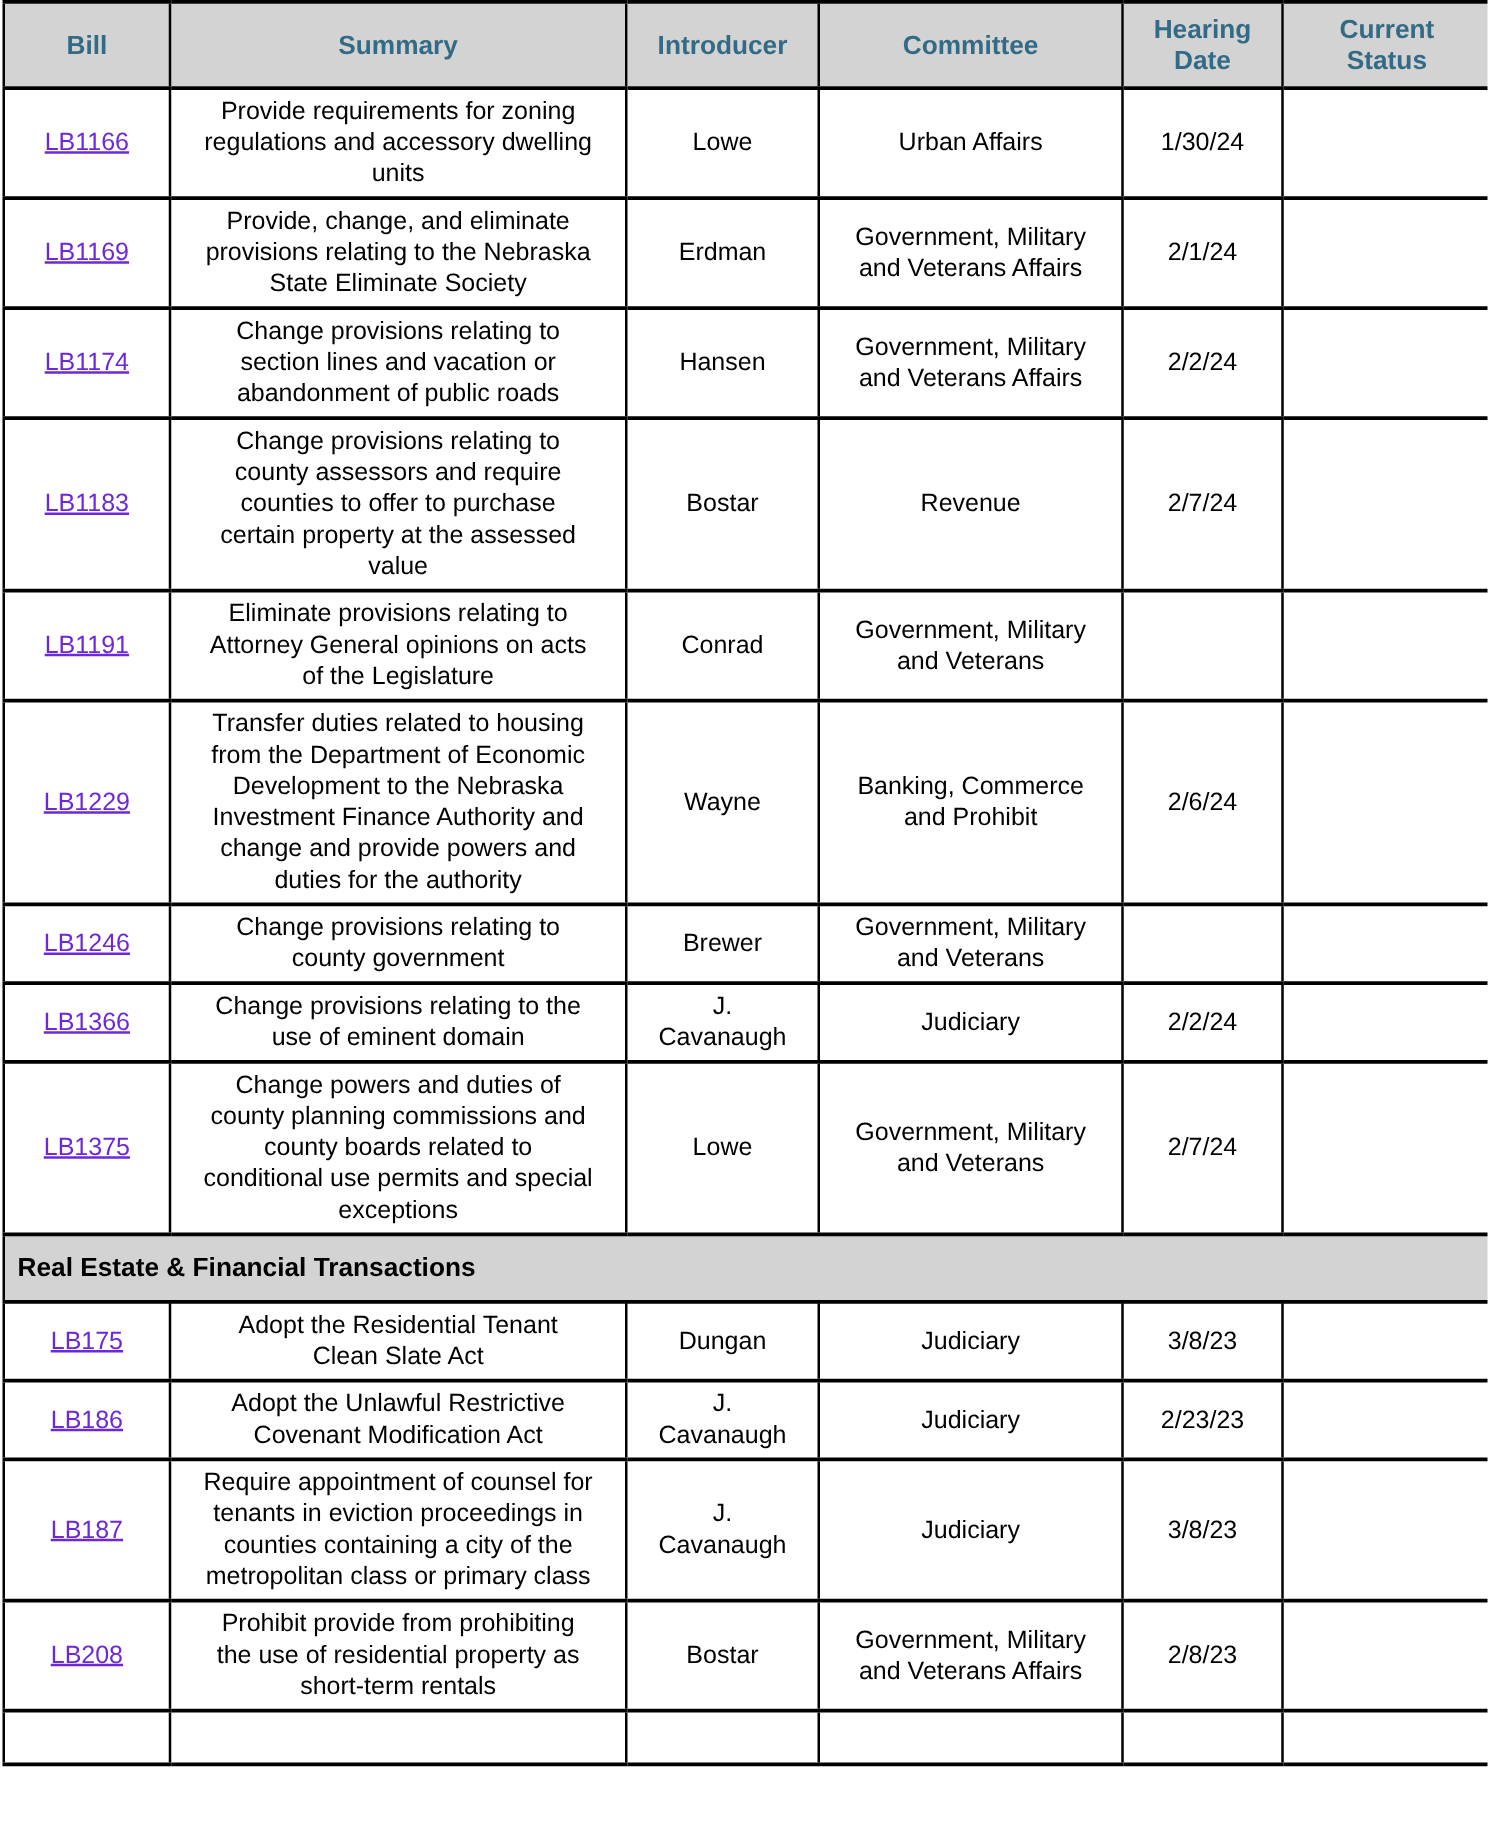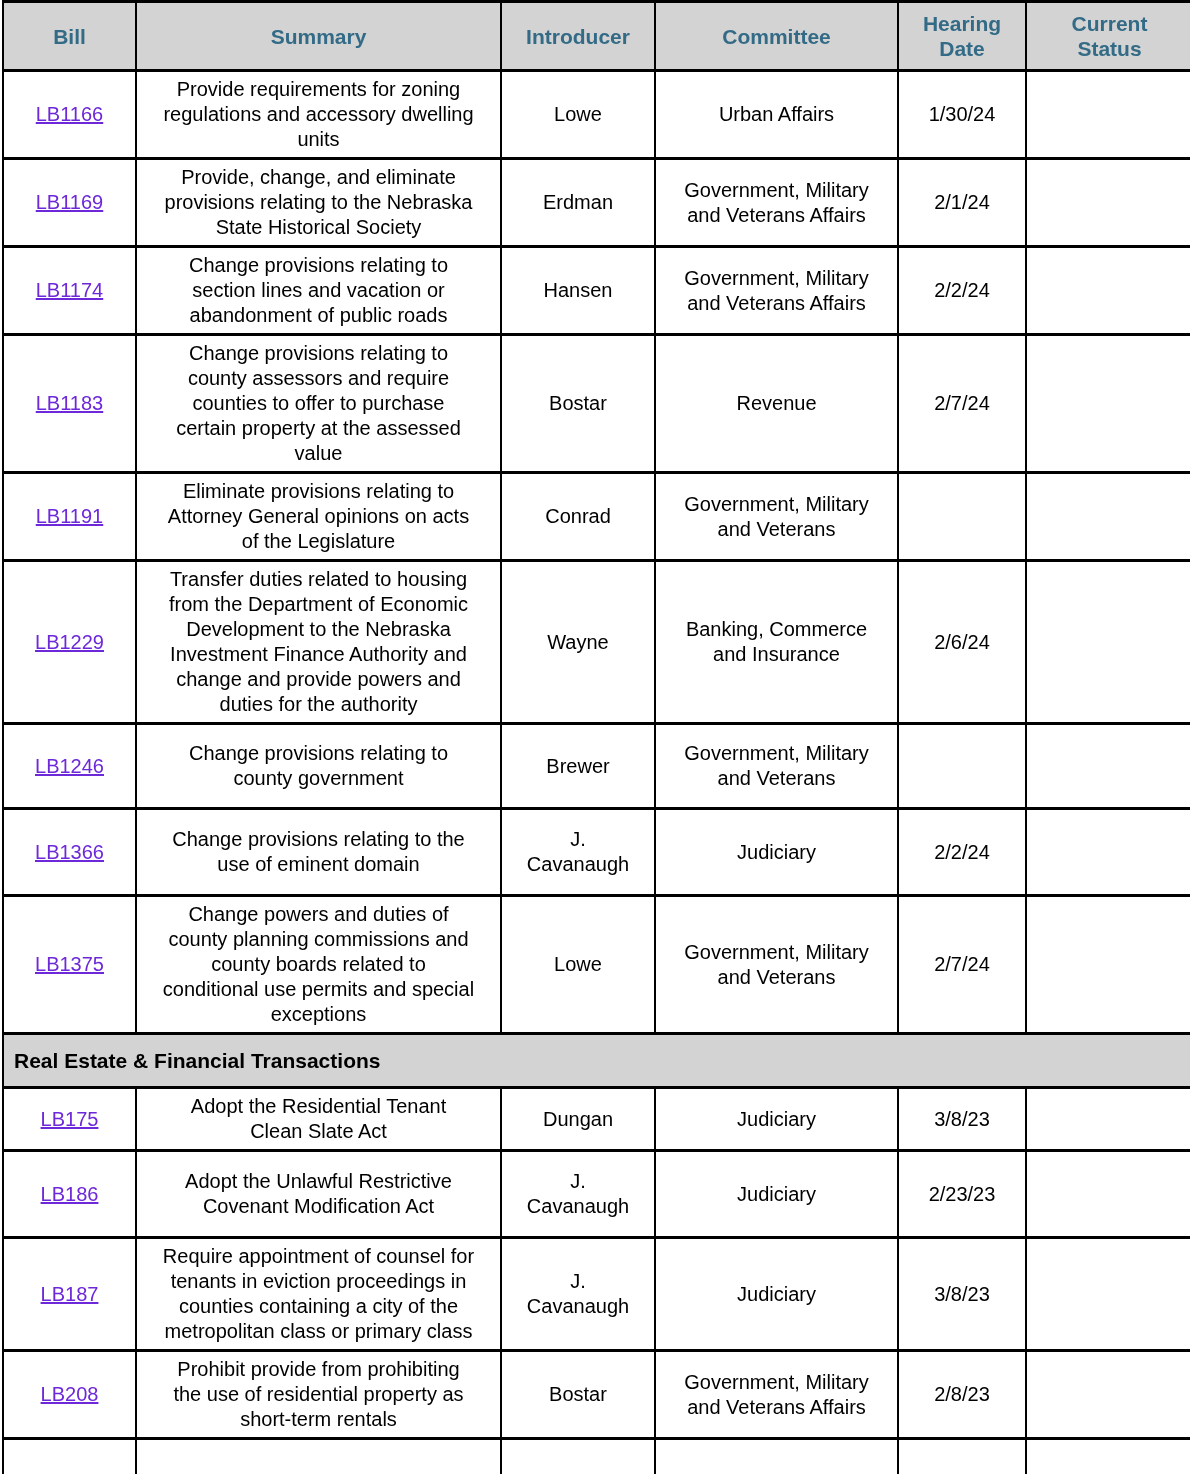--- a/index.html
+++ b/index.html
@@ -35,22 +35,22 @@
     font-size: 21px;
     line-height: 25px;
     padding: 8px 18px;
   }
   td {
     font-size: 20px;
     line-height: 25px;
     padding: 5px 8px;
   }
   td.col-summary   { padding: 5px 25px; margin-top: 24px; }
-  td.col-introducer{ padding: 17px 22px; }
-  td.col-committee { padding: 16px 20px; }
+  td.col-introducer{ padding: 5px 22px; }
+  td.col-committee { padding: 5px 20px; }
   a.bill-link {
     color: #6d28d9;
     text-decoration: underline;
     text-decoration-thickness: 2px;
     cursor: pointer;
   }
   tr.section-row td {
     background: #d3d3d3;
     text-align: left;
     font-weight: bold;
@@ -86,21 +86,21 @@
       <tr class="bill-row">
         <td class="col-bill"><a href="#" class="bill-link">LB1166</a></td>
         <td class="col-summary">Provide requirements for zoning regulations and accessory dwelling units</td>
         <td class="col-introducer">Lowe</td>
         <td class="col-committee">Urban Affairs</td>
         <td class="col-hearing_date">1/30/24</td>
         <td class="col-status"></td>
       </tr>
       <tr class="bill-row">
         <td class="col-bill"><a href="#" class="bill-link">LB1169</a></td>
-        <td class="col-summary">Provide, change, and eliminate provisions relating to the Nebraska State Historical Society</td>
+        <td class="col-summary">Provide, change, and eliminate provisions relating to the Nebraska State Eliminate Society</td>
         <td class="col-introducer">Erdman</td>
         <td class="col-committee">Government, Military and Veterans Affairs</td>
         <td class="col-hearing_date">2/1/24</td>
         <td class="col-status"></td>
       </tr>
       <tr class="bill-row">
         <td class="col-bill"><a href="#" class="bill-link">LB1174</a></td>
         <td class="col-summary">Change provisions relating to section lines and vacation or abandonment of public roads</td>
         <td class="col-introducer">Hansen</td>
         <td class="col-committee">Government, Military and Veterans Affairs</td>
@@ -120,21 +120,21 @@
         <td class="col-summary">Eliminate provisions relating to Attorney General opinions on acts of the Legislature</td>
         <td class="col-introducer">Conrad</td>
         <td class="col-committee">Government, Military and Veterans</td>
         <td class="col-hearing_date"></td>
         <td class="col-status"></td>
       </tr>
       <tr class="bill-row">
         <td class="col-bill"><a href="#" class="bill-link">LB1229</a></td>
         <td class="col-summary">Transfer duties related to housing from the Department of Economic Development to the Nebraska Investment Finance Authority and change and provide powers and duties for the authority</td>
         <td class="col-introducer">Wayne</td>
-        <td class="col-committee">Banking, Commerce and Insurance</td>
+        <td class="col-committee">Banking, Commerce and Prohibit</td>
         <td class="col-hearing_date">2/6/24</td>
         <td class="col-status"></td>
       </tr>
       <tr class="bill-row">
         <td class="col-bill"><a href="#" class="bill-link">LB1246</a></td>
         <td class="col-summary">Change provisions relating to county government</td>
         <td class="col-introducer">Brewer</td>
         <td class="col-committee">Government, Military and Veterans</td>
         <td class="col-hearing_date"></td>
         <td class="col-status"></td>

